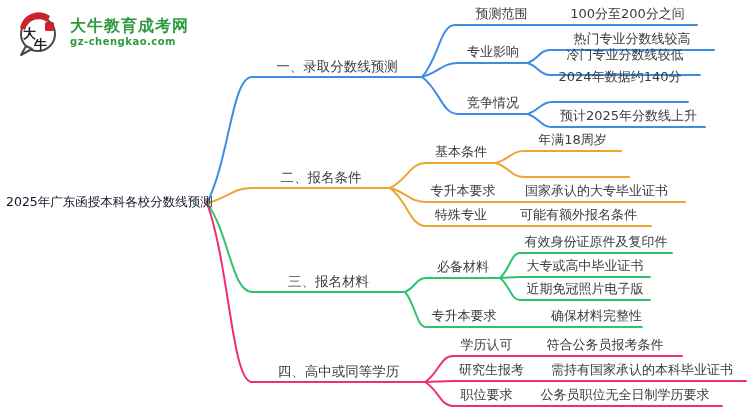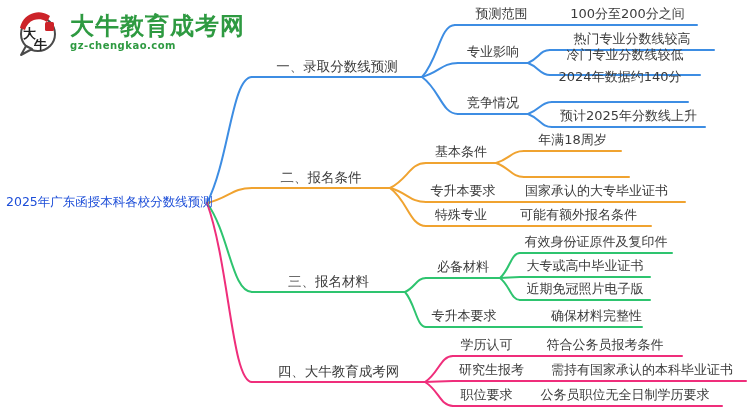--- a/index.html
+++ b/index.html
@@ -3,25 +3,25 @@
 <meta charset="utf-8">
 <style>
   html,body{margin:0;padding:0;}
   body{
     width:750px;height:410px;position:relative;overflow:hidden;
     background:#ffffff;
     font-family:"DejaVu Sans","Liberation Sans",sans-serif;
   }
   .logo{position:absolute;left:14px;top:8px;display:flex;align-items:center;gap:8px;}
   .logo-text{display:flex;flex-direction:column;line-height:1.05;}
-  .logo-title{font-size:24px;font-weight:bold;letter-spacing:1px;}
+  .logo-title{font-size:16px;font-weight:bold;letter-spacing:1px;}
   .logo-domain{font-size:10px;font-weight:bold;letter-spacing:.5px;margin-top:2px;}
   .root-label{
     position:absolute;left:6px;top:193px;width:198px;height:18px;
-    line-height:18px;font-size:12.5px;color:#1d4ed8;text-align:right;white-space:nowrap;
+    line-height:18px;font-size:12.5px;color:#0f172a;text-align:right;white-space:nowrap;
   }
   .layer{position:absolute;left:0;top:0;width:750px;height:410px;}
   .node-label{
     position:absolute;height:18px;line-height:18px;font-size:13px;color:#3b3b3b;
     text-align:center;white-space:nowrap;pointer-events:none;
   }
 </style>
 </head>
 <body>
 
@@ -107,21 +107,21 @@
     <div class="node-label" style="left: 508px; width: 177px; top: 182px;">国家承认的大专毕业证书</div>
     <div class="node-label" style="left: 426px; width: 70px; top: 206px; text-align: center;">特殊专业</div>
     <div class="node-label" style="left: 506px; width: 145px; top: 206px;">可能有额外报名条件</div>
     <div class="node-label" style="left: 252px; width: 153px; top: 272px; font-size: 13.5px;">三、报名材料</div>
     <div class="node-label" style="left: 426px; width: 74px; top: 258px;">必备材料</div>
     <div class="node-label" style="left: 520px; width: 152px; top: 233px;">有效身份证原件及复印件</div>
     <div class="node-label" style="left: 520px; width: 130px; top: 257px;">大专或高中毕业证书</div>
     <div class="node-label" style="left: 520px; width: 130px; top: 280px;">近期免冠照片电子版</div>
     <div class="node-label" style="left: 426px; width: 76px; top: 307px;">专升本要求</div>
     <div class="node-label" style="left: 512px; width: 130px; top: 307px; text-align: right;">确保材料完整性</div>
-    <div class="node-label" style="left: 252px; width: 173px; top: 362px; font-size: 13.5px;">四、大牛教育成考网</div>
+    <div class="node-label" style="left: 252px; width: 173px; top: 362px; font-size: 13.5px;">四、高中或同等学历</div>
     <div class="node-label" style="left: 453px; width: 67px; top: 336px;">学历认可</div>
     <div class="node-label" style="left: 528px; width: 154px; top: 336px;">符合公务员报考条件</div>
     <div class="node-label" style="left: 453px; width: 77px; top: 361px;">研究生报考</div>
     <div class="node-label" style="left: 538px; width: 208px; top: 361px;">需持有国家承认的本科毕业证书</div>
     <div class="node-label" style="left: 453px; width: 67px; top: 386px;">职位要求</div>
     <div class="node-label" style="left: 528px; width: 194px; top: 386px;">公务员职位无全日制学历要求</div>
   </div>
 
 <div class="root-label">2025年广东函授本科各校分数线预测</div>
 

